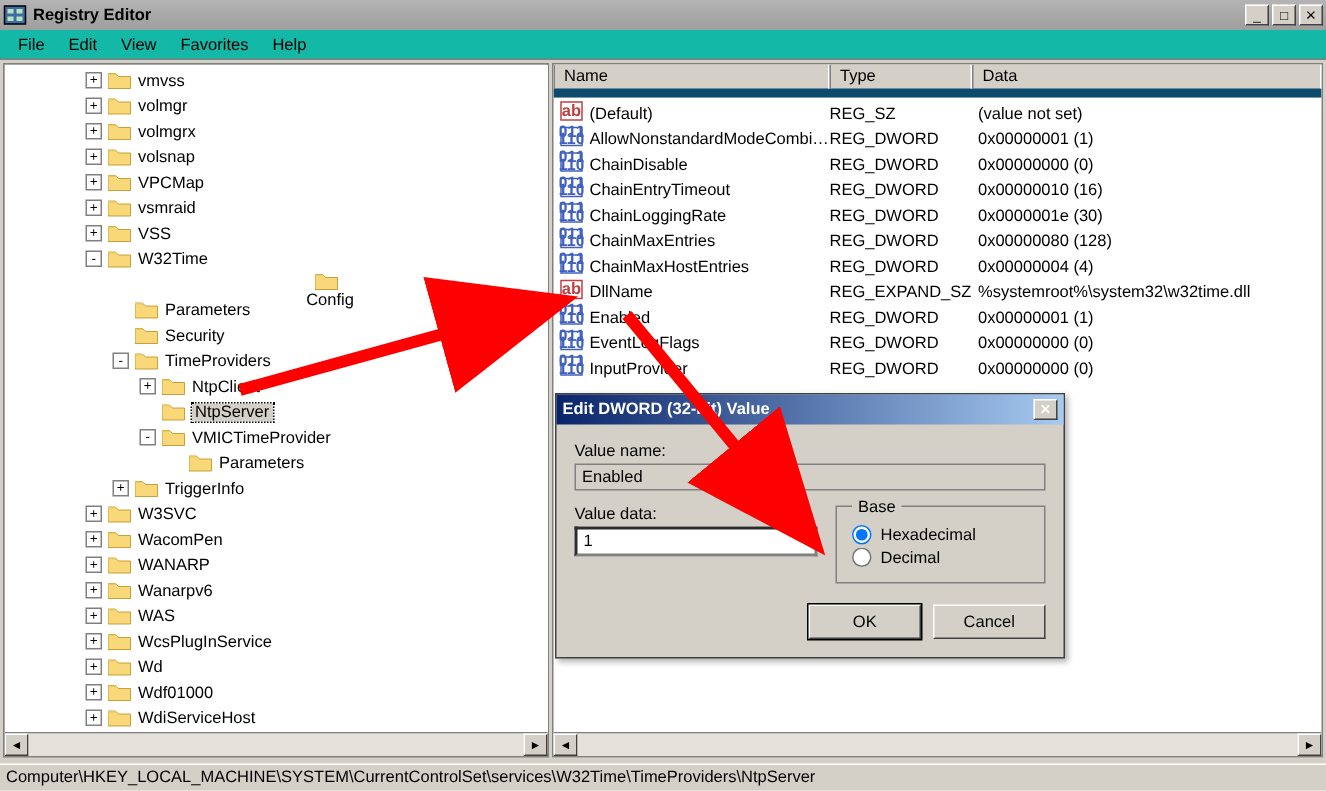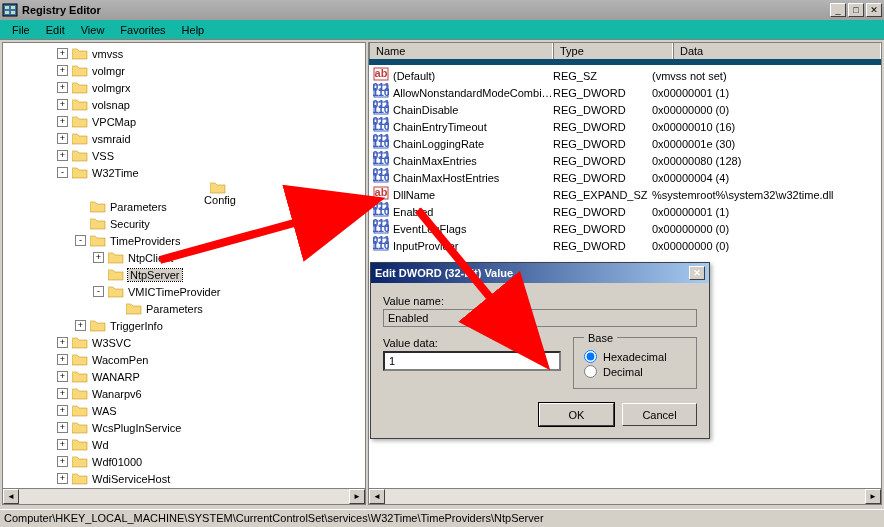--- a/index.html
+++ b/index.html
@@ -27,21 +27,21 @@
 .toggle { width: 11px; height: 11px; border: 1px solid #808080; background: #fff; display: inline-flex; align-items: center; justify-content: center; font-size: 9px; line-height: 1; margin-right: 4px; cursor: pointer; }
 .toggle.empty { border: none; background: transparent; }
 .foldericon { width: 16px; height: 13px; margin-right: 4px; display: inline-block; }
 .foldericon svg { width: 16px; height: 13px; }
 .treerow .label.sel { background: #d4d0c8; outline: 1px dotted #000; padding: 0 2px; }
 
 
 .listheader { display: flex; background: #d4d0c8; border-bottom: 6px solid #0c4a6e; position: sticky; top: 0; }
 .listheader .col { padding: 2px 6px; border-right: 1px solid #fff; border-left: 1px solid #808080; cursor: pointer; }
 .col-name { width: 184px; }
-.col-type { width: 120px; }
+.col-type { width: 95px; }
 .col-data { flex: 1; }
 .listrow { display: flex; height: 17px; align-items: flex-end; cursor: pointer; }
 .valicon { width: 16px; height: 16px; margin: 0 4px; display: inline-flex; align-items: center; justify-content: center; }
 .listrow .name { width: 160px; overflow: hidden; text-overflow: ellipsis; white-space: nowrap; }
 .listrow .type { width: 99px; }
 .listrow .data { flex: 1; white-space: nowrap; overflow: hidden; }
 
 
 .statusbar { height: 18px; background: #d4d0c8; border-top: 1px solid #fff; padding: 2px 4px; font-size: 11px; position: absolute; bottom: 0; left: 0; right: 0; margin-top: 40px; }
 
@@ -337,21 +337,21 @@
     <div id="listbody">
         <div class="listrow">
           <span class="valicon">
             <svg width="16" height="16" viewBox="0 0 16 16">
               <rect x="1" y="2" width="14" height="12" fill="#fff" stroke="#c04040"></rect>
               <text x="8" y="11" text-anchor="middle" font-size="8" fill="#c04040" font-weight="bold">ab</text>
             </svg>
           </span>
           <span class="name">(Default)</span>
           <span class="type">REG_SZ</span>
-          <span class="data">(vmvss not set)</span>
+          <span class="data">(value not set)</span>
         </div>
         <div class="listrow">
           <span class="valicon">
             <svg width="16" height="16" viewBox="0 0 16 16">
               <rect x="1" y="2" width="14" height="12" fill="#fff" stroke="#4060c0"></rect>
               <text x="8" y="8" text-anchor="middle" font-size="5" fill="#4060c0" font-weight="bold">011</text>
               <text x="8" y="13" text-anchor="middle" font-size="5" fill="#4060c0" font-weight="bold">110</text>
             </svg>
           </span>
           <span class="name">AllowNonstandardModeCombin...</span>
@@ -482,21 +482,21 @@
     <div class="winbtn">✕</div>
   </div>
   <div class="dlgbody">
     <div class="dlglabel">Value name:</div>
     <input class="dlginput ro" readonly="" value="Enabled" style="">
     <div class="dlgrow">
       <div class="left">
         <div class="dlglabel">Value data:</div>
         <input class="dlginput" style="border: 2px inset rgb(128, 128, 128);" value="1">
       </div>
-      <div style="width:124px;">
+      <div style="width:140px;">
         <div class="fieldset">
           <span class="legend">Base</span>
           <div class="body">
             <label class="radio">
                 <input type="radio" name="base" checked="" style="">
                 <span>Hexadecimal</span>
               </label>
             <label class="radio">
                 <input type="radio" name="base" style="">
                 <span>Decimal</span>

